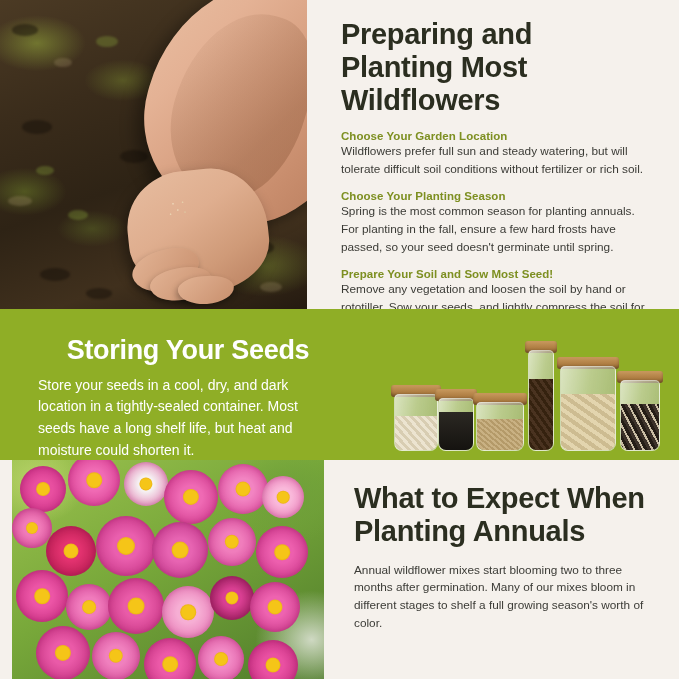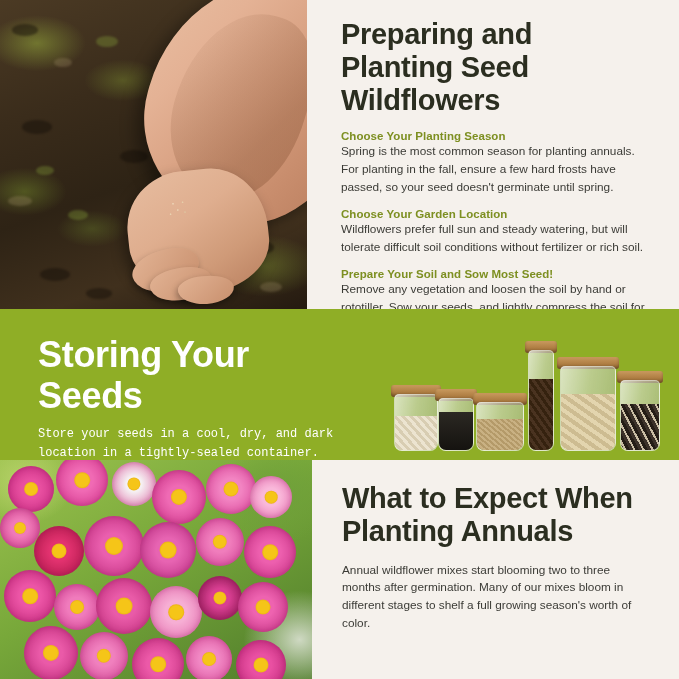--- a/index.html
+++ b/index.html
@@ -133,21 +133,21 @@
   }
   .fill.white  { background: repeating-linear-gradient(48deg, #ece4d0 0 3px, #d8cdb2 3px 6px); }
   .fill.black  { background: linear-gradient(180deg, #2b2823, #151310); }
   .fill.tan    { background: repeating-linear-gradient(40deg, #c9b183 0 2px, #b49a69 2px 4px); }
   .fill.dkbrn  { background: repeating-linear-gradient(55deg, #4a3320 0 3px, #35220f 3px 6px); }
   .fill.cream  { background: repeating-linear-gradient(35deg, #e3d5ae 0 4px, #cdbc91 4px 8px); }
   .fill.stripe { background: repeating-linear-gradient(62deg, #3b3129 0 3px, #c9bda4 3px 5px, #241d16 5px 8px); }
 
   
   .sec-bot {
-    position: absolute; left: 0; top: 460px;
+    position: absolute; left: 12px; top: 460px;
     width: 547px; height: 219px;
     background: #eab308;
   }
   .flower-photo {
     position: absolute; left: 0; top: 0;
     width: 312px; height: 219px;
     overflow: hidden;
     background: #7fae3c;
   }
   .fl-bg {
@@ -177,34 +177,34 @@
 
   
   h1.title {
     font-size: 29px;
     line-height: 1.13;
     font-weight: 700;
     color: #2b2e20;
     letter-spacing: -0.3px;
     margin-bottom: 14px;
   }
-  h1.title.white { color: #ffffff; font-size: 36px; margin-bottom: 9px; }
+  h1.title.white { color: #ffffff; font-size: 27px; margin-bottom: 9px; text-align: center; }
   h3.sub {
     font-size: 11.5px;
     font-weight: 700;
     color: #7d8f21;
     letter-spacing: .05px;
     margin-bottom: 1px;
   }
   p.body {
     font-size: 11.8px;
     line-height: 1.52;
     color: #3b3b36;
   }
-  p.body.white { color: #ffffff; font-size: 12px; line-height: 1.55; font-family: Liberation Mono, monospace; }
+  p.body.white { color: #ffffff; font-size: 14px; line-height: 1.55; }
   .blk { margin-bottom: 11px; }
   .blk:last-child { margin-bottom: 0; }
   .bot-body { margin-top: 4px; }
 </style>
 </head>
 <body>
 
 <div class="page">
 
   <div class="sec-top">
@@ -231,30 +231,30 @@
       <div class="arm"></div>
       <div class="arm-shade"></div>
       <div class="palm"></div>
       <div class="finger f1"></div>
       <div class="finger f2"></div>
       <div class="finger f3"></div>
       <div class="seeds"></div>
     </div>
 
     <div class="sec-top-text">
-      <h1 class="title">Preparing and Planting Seed Wildflowers</h1>
+      <h1 class="title">Preparing and Planting Most Wildflowers</h1>
+
+      <div class="blk">
+        <h3 class="sub">Choose Your Garden Location</h3>
+        <p class="body">Wildflowers prefer full sun and steady watering, but will tolerate difficult soil conditions without fertilizer or rich soil.</p>
+      </div>
 
       <div class="blk">
         <h3 class="sub">Choose Your Planting Season</h3>
         <p class="body">Spring is the most common season for planting annuals. For planting in the fall, ensure a few hard frosts have passed, so your seed doesn't germinate until spring.</p>
-      </div>
-
-      <div class="blk">
-        <h3 class="sub">Choose Your Garden Location</h3>
-        <p class="body">Wildflowers prefer full sun and steady watering, but will tolerate difficult soil conditions without fertilizer or rich soil.</p>
       </div>
 
       <div class="blk">
         <h3 class="sub">Prepare Your Soil and Sow Most Seed!</h3>
         <p class="body">Remove any vegetation and loosen the soil by hand or rototiller. Sow your seeds, and lightly compress the soil for protection from birds and wind. Water as needed.</p>
       </div>
     </div>
   </div>
 
   <div class="sec-green">

